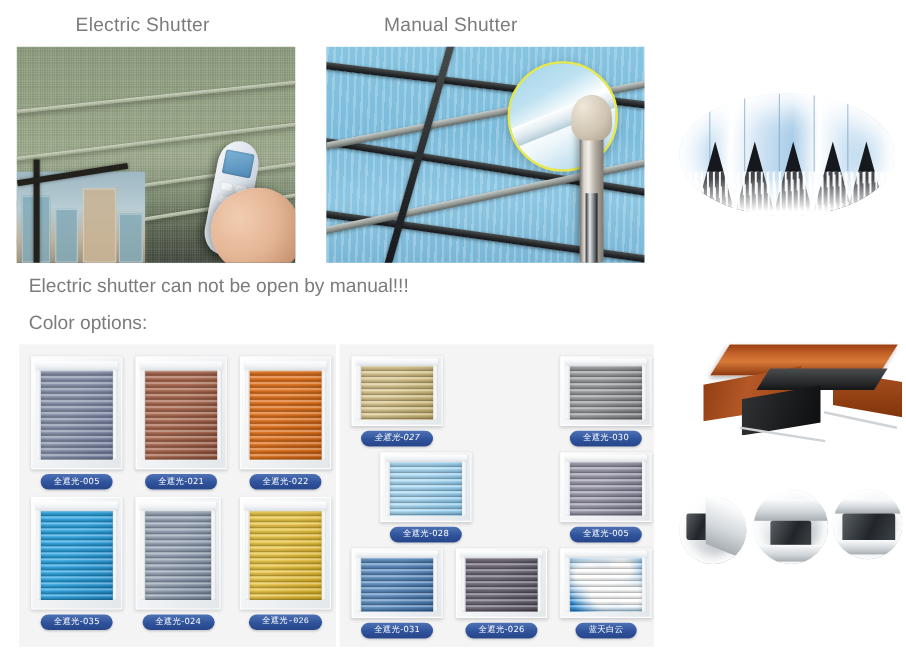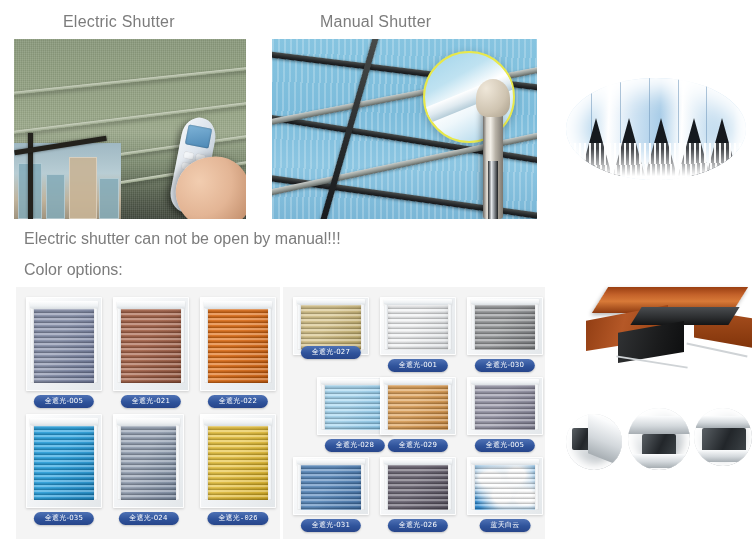--- a/index.html
+++ b/index.html
@@ -429,32 +429,21 @@
   <div class="panel" id="panel-right">
       <div class="swatch" style="left: 10px; top: 10px; width: 76px; height: 74px;">
         <div class="frame" style="height: 58px; bottom: auto;">
           <div class="headrail"></div>
           <div class="sidetrackL"></div>
           <div class="sidetrackR"></div>
           <div class="blindarea" style="background: linear-gradient(118deg, rgb(215, 196, 140) 0%, rgb(215, 196, 140) 42%, rgb(189, 168, 103) 100%);">
             <div class="slats"></div>
           </div>
         </div>
-        <div class="pill" style="top: 49px;">全遮光-027</div>
-      </div>
-      <div class="swatch" style="left: 97px; top: 10px; width: 76px; height: 74px;">
-        <div class="frame" style="height: 58px; bottom: auto;">
-          <div class="headrail"></div>
-          <div class="sidetrackL"></div>
-          <div class="sidetrackR"></div>
-          <div class="blindarea" style="background: linear-gradient(118deg, rgb(242, 243, 244) 0%, rgb(242, 243, 244) 42%, rgb(220, 223, 226) 100%);">
-            <div class="slats"></div>
-          </div>
-        </div>
-        <div class="pill" style="top: 62px;">全遮光-001</div>
+        <div class="pill" style="top: 62px; font-style: italic;">全遮光-027</div>
       </div>
       <div class="swatch" style="left: 184px; top: 10px; width: 76px; height: 74px;">
         <div class="frame" style="height: 58px; bottom: auto;">
           <div class="headrail"></div>
           <div class="sidetrackL"></div>
           <div class="sidetrackR"></div>
           <div class="blindarea" style="background: linear-gradient(118deg, rgb(154, 156, 158) 0%, rgb(154, 156, 158) 42%, rgb(122, 124, 127) 100%);">
             <div class="slats"></div>
           </div>
         </div>
@@ -464,31 +453,20 @@
         <div class="frame" style="height: 58px; bottom: auto;">
           <div class="headrail"></div>
           <div class="sidetrackL"></div>
           <div class="sidetrackR"></div>
           <div class="blindarea" style="background: linear-gradient(118deg, rgb(168, 216, 242) 0%, rgb(168, 216, 242) 42%, rgb(134, 196, 232) 100%);">
             <div class="slats"></div>
           </div>
         </div>
         <div class="pill" style="top: 62px;">全遮光-028</div>
       </div>
-      <div class="swatch" style="left: 97px; top: 90px; width: 76px; height: 74px;">
-        <div class="frame" style="height: 58px; bottom: auto;">
-          <div class="headrail"></div>
-          <div class="sidetrackL"></div>
-          <div class="sidetrackR"></div>
-          <div class="blindarea" style="background: linear-gradient(118deg, rgb(223, 163, 92) 0%, rgb(223, 163, 92) 42%, rgb(201, 136, 62) 100%);">
-            <div class="slats"></div>
-          </div>
-        </div>
-        <div class="pill" style="top: 62px;">全遮光-029</div>
-      </div>
       <div class="swatch" style="left: 184px; top: 90px; width: 76px; height: 74px;">
         <div class="frame" style="height: 58px; bottom: auto;">
           <div class="headrail"></div>
           <div class="sidetrackL"></div>
           <div class="sidetrackR"></div>
           <div class="blindarea" style="background: linear-gradient(118deg, rgb(155, 154, 171) 0%, rgb(155, 154, 171) 42%, rgb(126, 125, 145) 100%);">
             <div class="slats"></div>
           </div>
         </div>
         <div class="pill" style="top: 62px;">全遮光-005</div>

